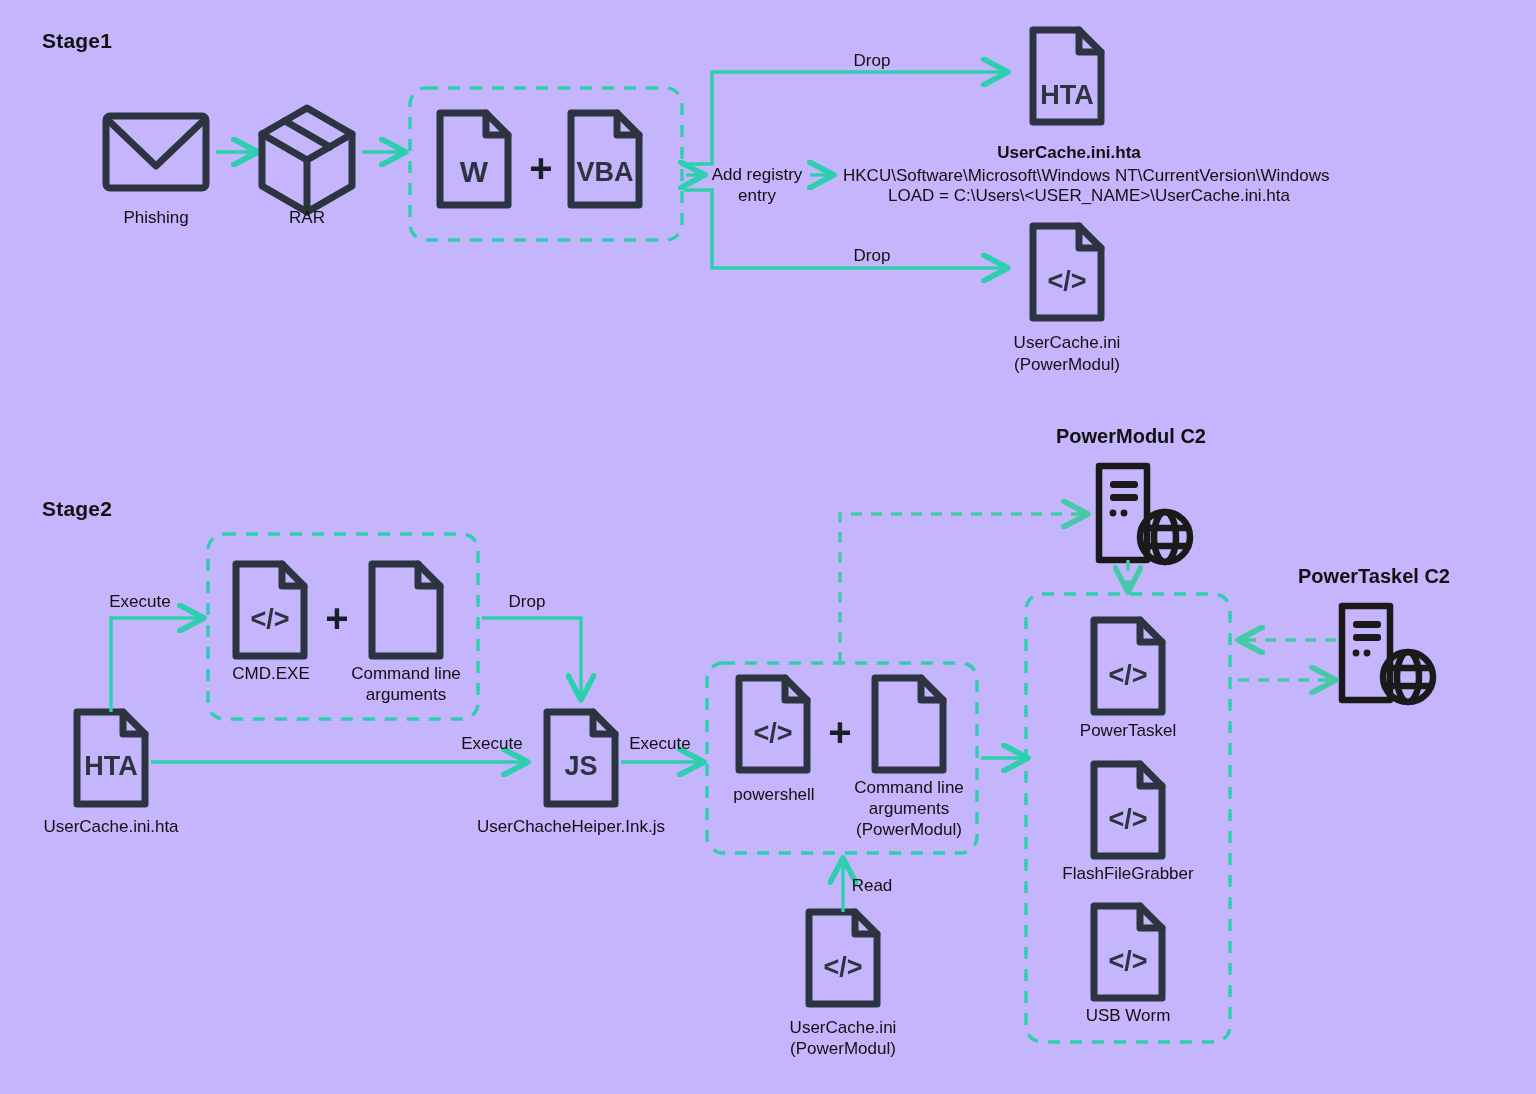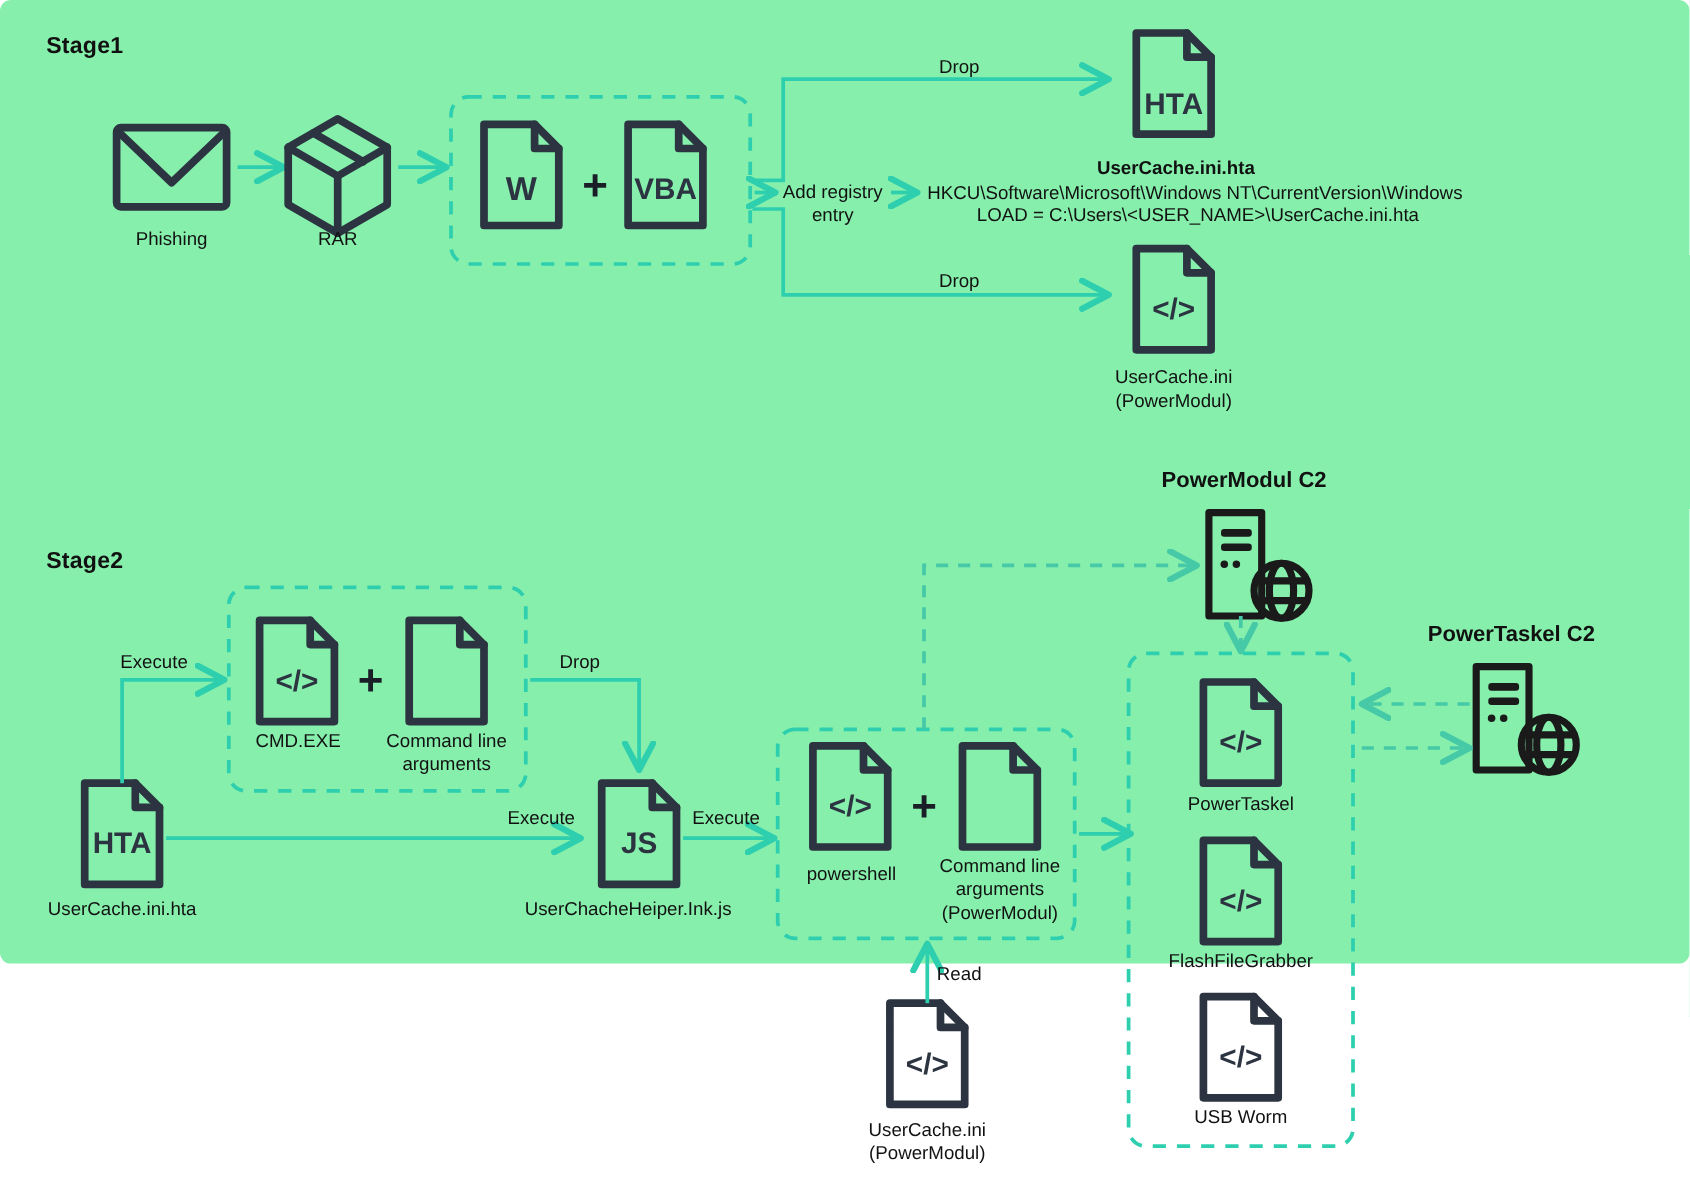--- a/index.html
+++ b/index.html
@@ -1,21 +1,21 @@
 <!DOCTYPE html>
 <html><head>
 <meta charset="utf-8">
 <style>
   html,body{margin:0;padding:0;background:#ffffff;}
   body{
     width:1536px;height:1094px;overflow:hidden;
     font-family:"Liberation Sans","DejaVu Sans",sans-serif;
     color:#1a1a1a;
   }
-  #stage{position:relative;width:1536px;height:876px;background:#86efac;border-radius:10px;}
+  #stage{position:relative;width:1536px;height:1094px;background:#c4b5fd;}
   svg#diagram{position:absolute;left:0;top:0;width:1536px;height:1094px;}
 
   .stage-title{font-size:21px;font-weight:bold;fill:#111111;letter-spacing:0.2px;}
   .node-label{font-size:17px;fill:#111111;}
   .node-label-bold{font-size:17px;font-weight:bold;fill:#111111;}
   .edge-label{font-size:17px;fill:#111111;}
   .reg-text{font-size:17px;fill:#111111;}
   .c2-title{font-size:20px;font-weight:bold;fill:#111111;}
   .glyph{font-size:30px;font-weight:bold;fill:#2b3440;}
   .glyph-sm{font-size:27px;font-weight:bold;fill:#2b3440;}

